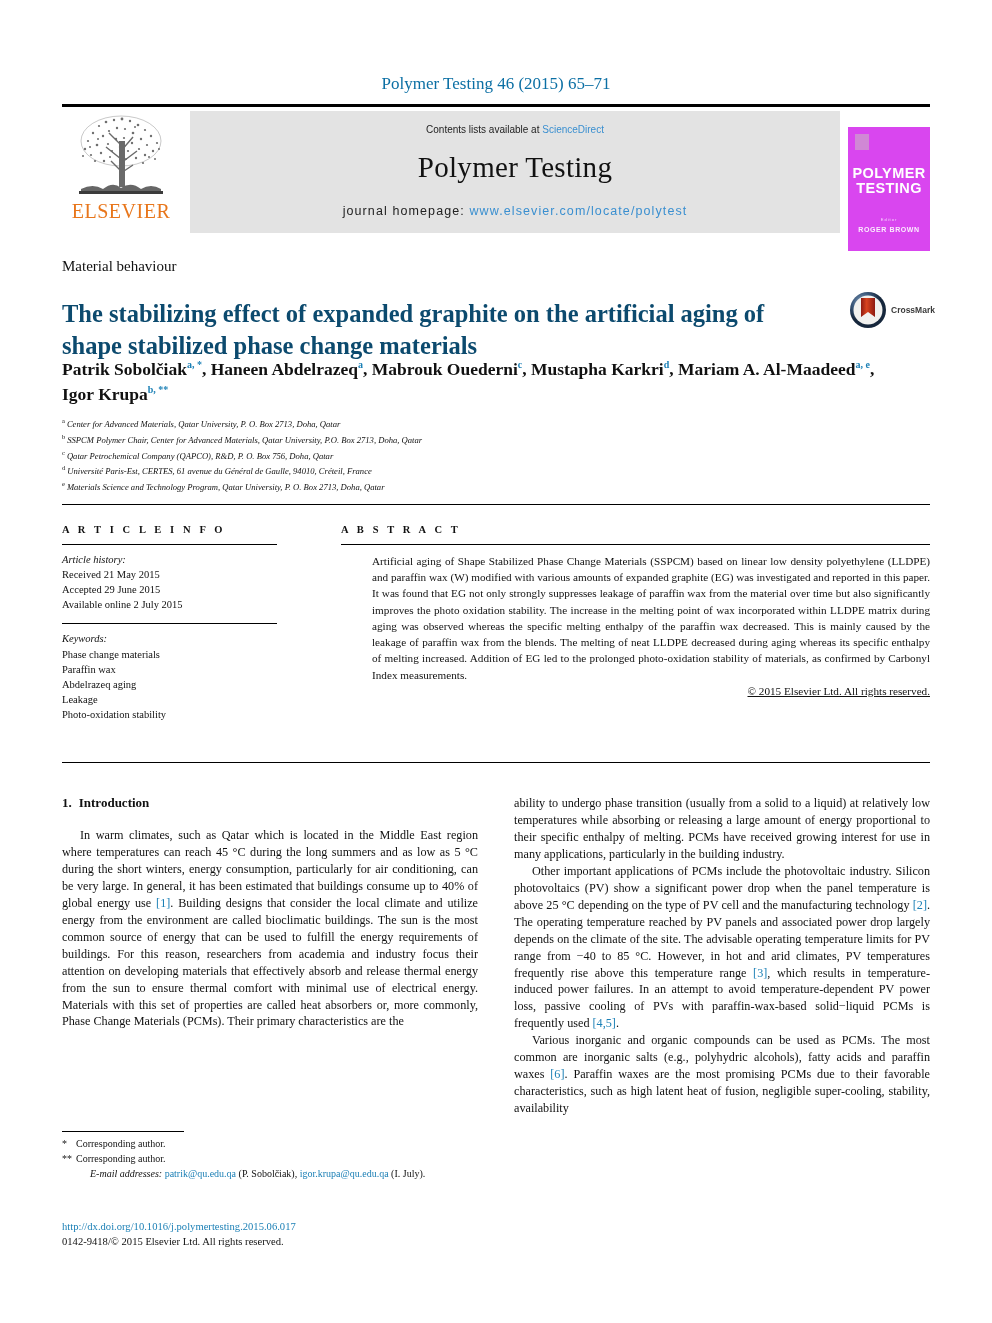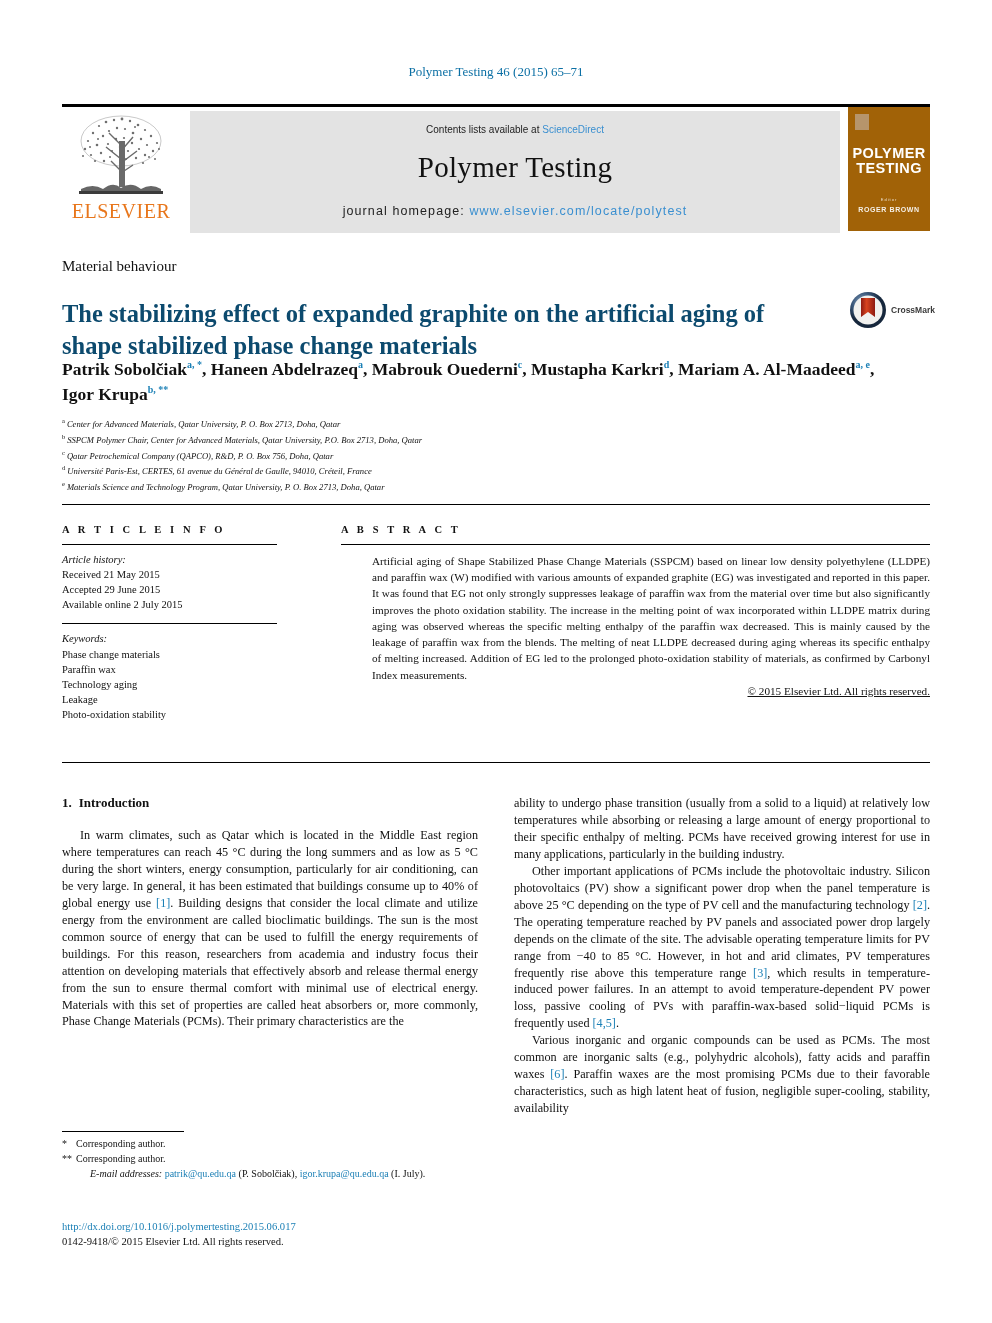--- a/index.html
+++ b/index.html
@@ -19,24 +19,24 @@
     position: absolute;
     left: 0; top: 0;
     width: 992px;
     height: 1323px;
     background: #fff;
   }
 
   
   .running-head {
     position: absolute;
-    left: 0; top: 64px;
+    left: 0; top: 74px;
     width: 992px;
     text-align: center;
-    font-size: 13px;
+    font-size: 17px;
     color: #0b6fa4;
     font-family: "Liberation Serif", serif;
   }
 
   
   .masthead {
     position: absolute;
     left: 62px; top: 104px;
     width: 868px;
     height: 126px;
@@ -83,24 +83,24 @@
   .homepage {
     font-family: "Liberation Sans", sans-serif;
     font-size: 12.5px;
     letter-spacing: 1.1px;
     color: #222;
     margin-top: 20px;
   }
   .homepage .url { color: #3a8fd0; }
   .cover-block {
     position: absolute;
-    left: 786px; top: 0;
+    left: 786px; top: 20px;
     width: 82px;
     height: 124px;
-    background: #a16207;
+    background: #d946ef;
     color: #fff;
     text-align: center;
     overflow: hidden;
   }
   .cover-mini-logo {
     width: 14px; height: 16px;
     background: #c9bfbf;
     margin: 7px 0 0 7px;
     opacity: 0.55;
   }
@@ -454,21 +454,21 @@
       <div class="ital">Article history:</div>
       <div>Received 21 May 2015</div>
       <div>Accepted 29 June 2015</div>
       <div>Available online 2 July 2015</div>
     </div>
     <div class="kw-rule"></div>
     <div class="info-body">
       <div class="ital">Keywords:</div>
       <div>Phase change materials</div>
       <div>Paraffin wax</div>
-      <div>Technology aging</div>
+      <div>Abdelrazeq aging</div>
       <div>Leakage</div>
       <div>Photo-oxidation stability</div>
     </div>
   </div>
 
   <div class="col-abstract">
     <div class="caps-head">A B S T R A C T</div>
     <div class="rule-thin"></div>
     <div class="abstract-text">Artificial aging of Shape Stabilized Phase Change Materials (SSPCM) based on linear low density polyethylene (LLDPE) and paraffin wax (W) modified with various amounts of expanded graphite (EG) was investigated and reported in this paper. It was found that EG not only strongly suppresses leakage of paraffin wax from the material over time but also significantly improves the photo oxidation stability. The increase in the melting point of wax incorporated within LLDPE matrix during aging was observed whereas the specific melting enthalpy of the paraffin wax decreased. This is mainly caused by the leakage of paraffin wax from the blends. The melting of neat LLDPE decreased during aging whereas its specific enthalpy of melting increased. Addition of EG led to the prolonged photo-oxidation stability of materials, as confirmed by Carbonyl Index measurements.</div>
     <div class="copyright">© 2015 Elsevier Ltd. All rights reserved.</div>

